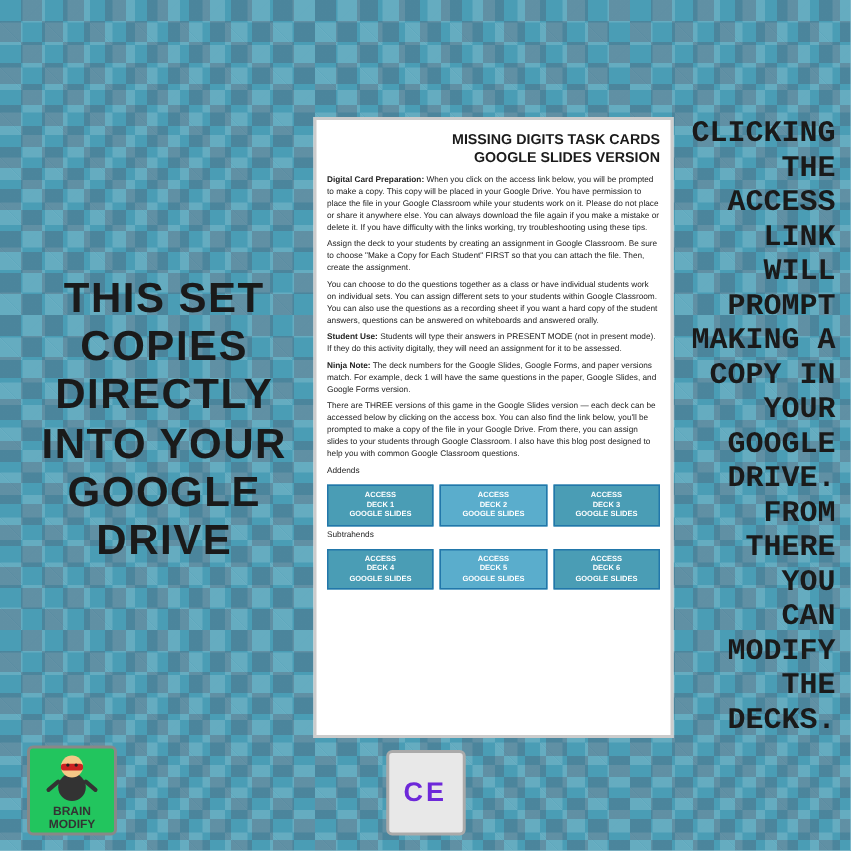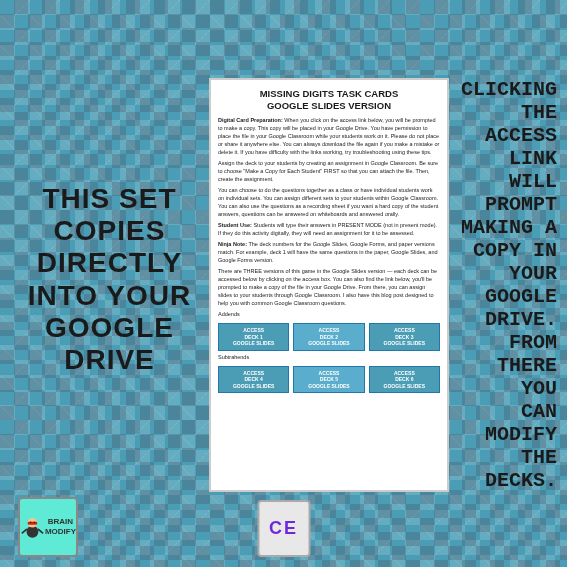--- a/index.html
+++ b/index.html
@@ -82,21 +82,21 @@
       border: 2px solid #ccc;
       padding: 8px 7px 7px;
       width: 240px;
       min-width: 240px;
       flex-shrink: 0;
       overflow: hidden;
       position: relative;
     }
 
     .doc-title {
-      text-align: center;
+      text-align: right;
       font-weight: 900;
       font-size: 9.5px;
       color: #1a1a1a;
       text-transform: uppercase;
       line-height: 1.3;
       margin-bottom: 5px;
     }
 
     .doc-body {
       font-size: 5.5px;
@@ -166,24 +166,25 @@
     .bottom-logo {
       position: absolute;
       bottom: 10px;
       left: 18px;
       z-index: 3;
     }
 
     .logo-box {
       width: 60px;
       height: 60px;
-      background: #5eead4;
+      background: #22c55e;
       border: 2px solid #888;
       border-radius: 4px;
       display: flex;
+      flex-direction: column;
       align-items: center;
       justify-content: center;
       overflow: hidden;
     }
 
     .logo-ninja {
       font-size: 8px;
       font-weight: bold;
       color: #333;
       text-align: center;

